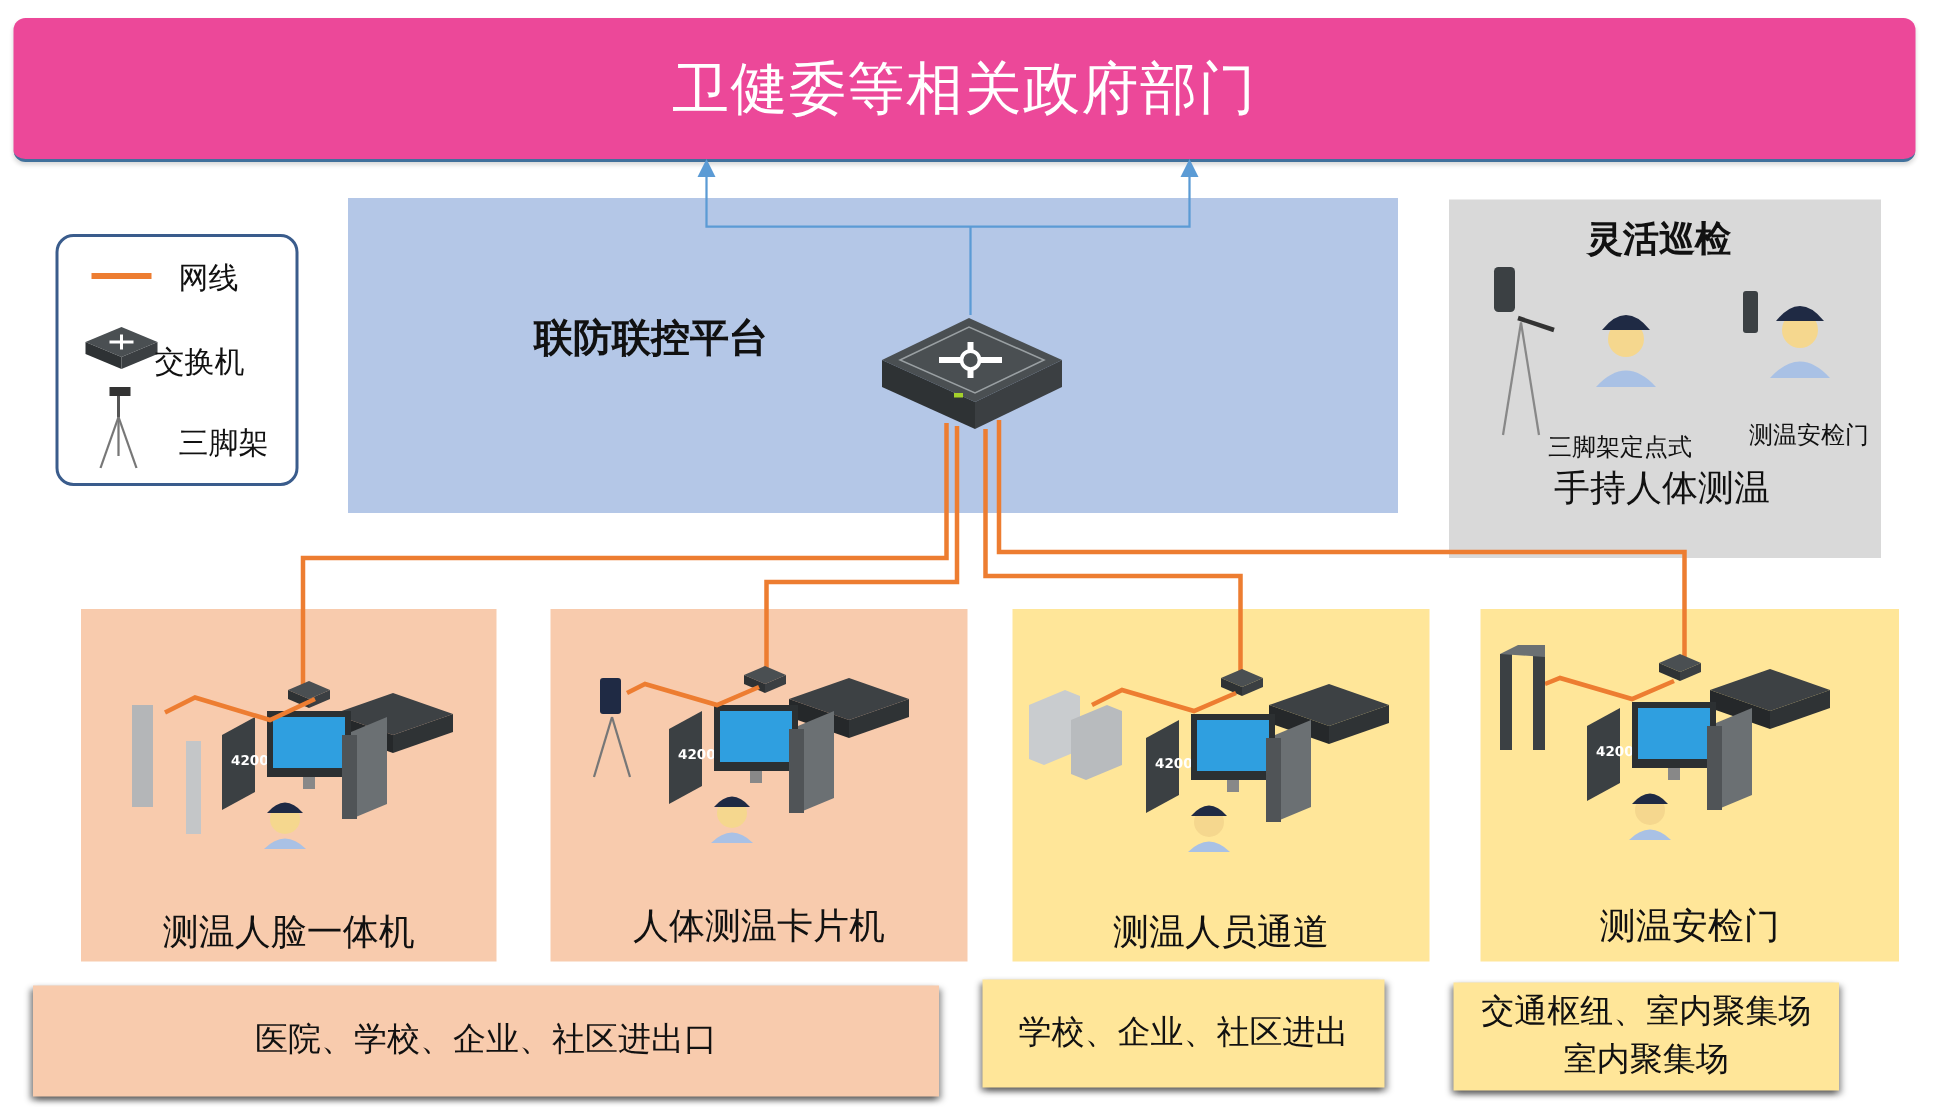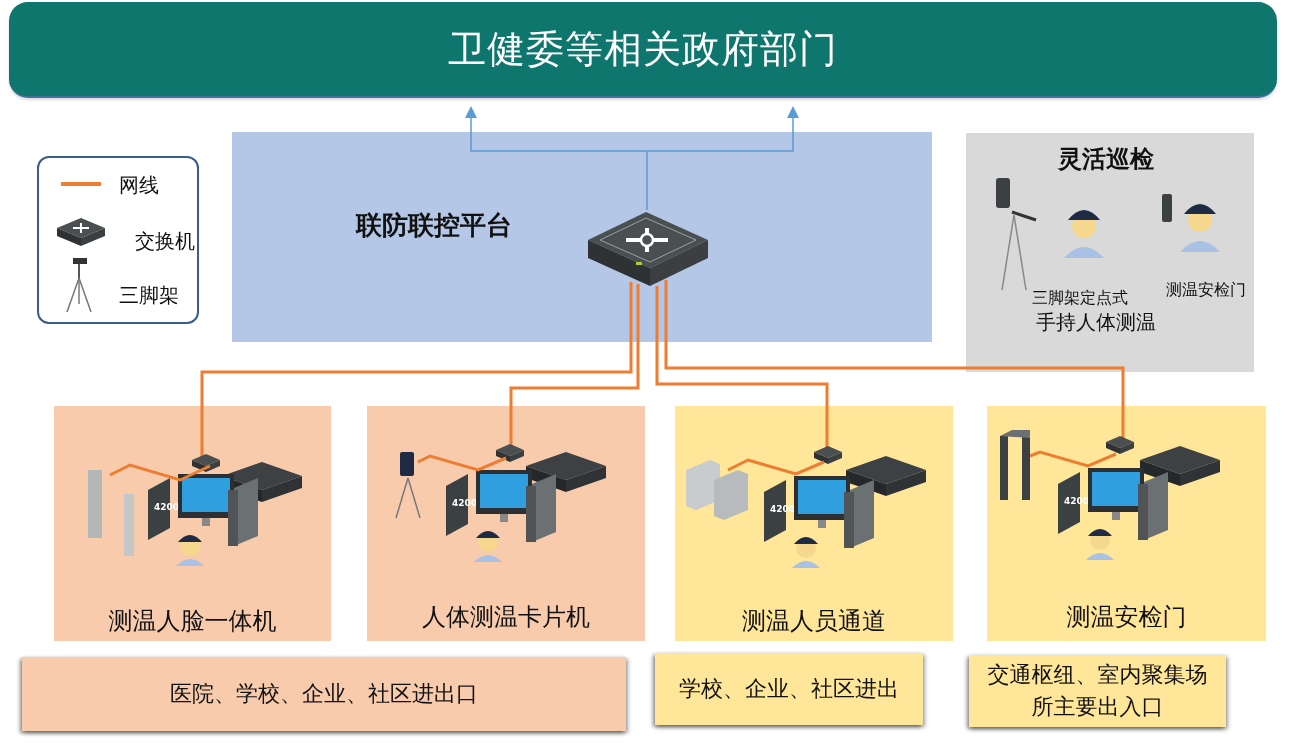--- a/index.html
+++ b/index.html
@@ -1,20 +1,20 @@
 <!DOCTYPE html>
 <html><head>
 <meta charset="utf-8">
 <style>
   html, body { margin:0; padding:0; background:#ffffff; }
   body { width:1289px; height:745px; position:relative; overflow:hidden;
          font-family:"DejaVu Sans","Liberation Sans",sans-serif; color:#111; }
   .abs { position:absolute; }
-  #header-bar { left:9px; top:2px; width:1268px; height:94px; background:#0f766e;
-    border-radius:19px; border-bottom:2px solid #41719c; box-shadow:0 2px 3px rgba(0,0,0,0.15);
+  #header-bar { left:9px; top:12px; width:1268px; height:94px; background:#ec4899;
+    border-radius:8px; border-bottom:2px solid #41719c; box-shadow:0 2px 3px rgba(0,0,0,0.15);
     display:flex; align-items:center; justify-content:center; }
   #header-bar span { color:#fff; font-size:38px; letter-spacing:1px; }
   #platform { left:232px; top:132px; width:700px; height:210px; background:#b4c7e7; }
   #platform-title { left:356px; top:208px; font-size:26px; font-weight:bold; color:#111; }
   #legend { left:37px; top:156px; width:158px; height:164px; border:2.5px solid #3a5c8c;
     border-radius:12px; background:#fff; }
   .legend-label { position:absolute; font-size:20px; color:#111; }
   #patrol { left:966px; top:133px; width:288px; height:239px; background:#d9d9d9; }
   .panel { position:absolute; top:406px; height:235px;margin-left:20px; }
   .panel-orange { background:#f8cbad; }
@@ -31,33 +31,33 @@
   <span>卫健委等相关政府部门</span>
 </div>
 
 <div id="platform" class="abs"></div>
 <div id="platform-title" class="abs">联防联控平台</div>
 
 <div id="patrol" class="abs">
   <div class="abs" style="left:92px;top:10px;font-size:24px;font-weight:bold;">灵活巡检</div>
   <div class="abs" style="left:66px;top:155px;font-size:16px;">三脚架定点式</div>
   <div class="abs" style="left:200px;top:147px;font-size:16px;">测温安检门</div>
-  <div class="abs" style="left:70px;top:176px;font-size:20px;">手持人体测温</div>
+  <div class="abs" style="left:70px;top:176px;font-size:24px;">手持人体测温</div>
 </div>
 
 <div id="legend" class="abs">
   <div class="abs" style="left:22px;top:24px;width:40px;height:4px;background:#ed7d31;"></div>
   <div class="legend-label" style="left:80px;top:14px;">网线</div>
   <svg class="abs" style="left:14px;top:56px;" width="56" height="34" viewBox="0 0 56 34">
     <polygon points="4,14 28,4 52,14 28,24" fill="#4a4f52"></polygon>
     <polygon points="4,14 28,24 28,32 4,22" fill="#2e3234"></polygon>
     <polygon points="28,24 52,14 52,22 28,32" fill="#3b3f42"></polygon>
     <path d="M20,14 L36,14 M28,9 L28,19" stroke="#fff" stroke-width="2"></path>
   </svg>
-  <div class="legend-label" style="left:96px;top:70px;">交换机</div>
+  <div class="legend-label" style="left:64px;top:70px;">交换机</div>
   <svg class="abs" style="left:22px;top:98px;" width="36" height="58" viewBox="0 0 36 58">
     <rect x="12" y="2" width="14" height="6" fill="#333"></rect>
     <line x1="18" y1="8" x2="18" y2="22" stroke="#555" stroke-width="2"></line>
     <line x1="18" y1="22" x2="6" y2="56" stroke="#777" stroke-width="1.5"></line>
     <line x1="18" y1="22" x2="30" y2="56" stroke="#777" stroke-width="1.5"></line>
     <line x1="18" y1="22" x2="18" y2="48" stroke="#777" stroke-width="1.5"></line>
   </svg>
   <div class="legend-label" style="left:80px;top:124px;">三脚架</div>
 </div>
 
@@ -78,21 +78,21 @@
   <span>医院、学校、企业、社区进出口</span>
 </div>
 <div class="note" style="left:655px;top:653px;width:268px;height:72px;background:#ffe699;">
   <div>
       <div>学校、企业、社区进出</div>
     </div>
 </div>
 <div class="note" style="left:969px;top:655px;width:257px;height:72px;background:#ffe699;">
   <div>
       <div>交通枢纽、室内聚集场</div>
-      <div>所主要出入口</div>
+      <div>室内聚集场</div>
     </div>
 </div>
 
 <svg width="1289" height="745" viewBox="0 0 1289 745" style="pointer-events:none;">
   <defs>
     <g id="mini-switch">
       <polygon points="0,8 14,2 28,8 14,14" fill="#4a4f52"></polygon>
       <polygon points="0,8 14,14 14,20 0,14" fill="#2e3234"></polygon>
       <polygon points="14,14 28,8 28,14 14,20" fill="#3b3f42"></polygon>
     </g>

